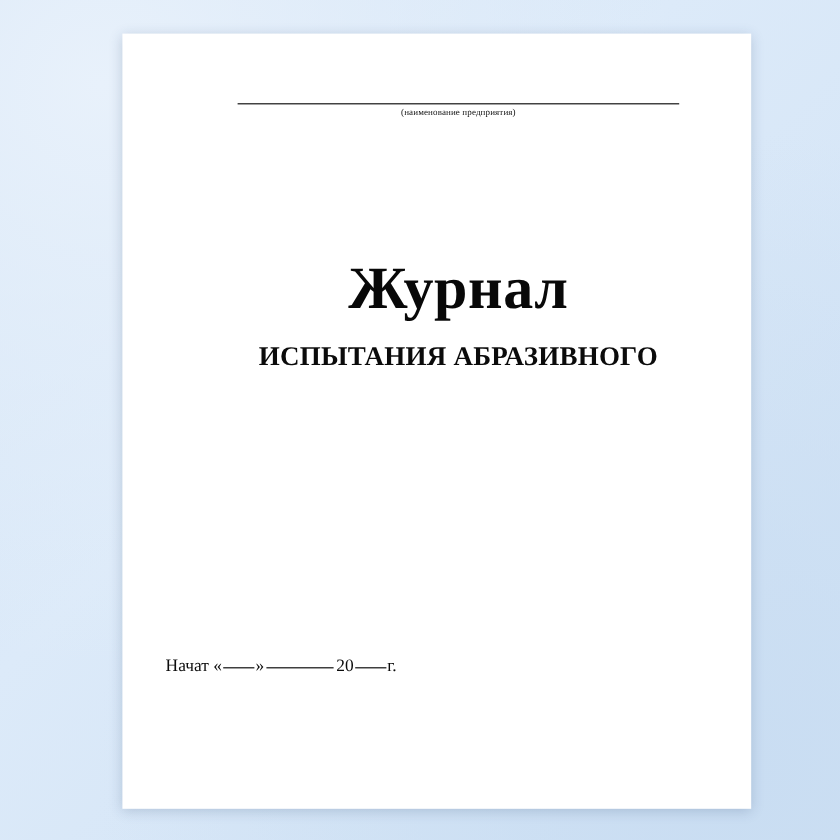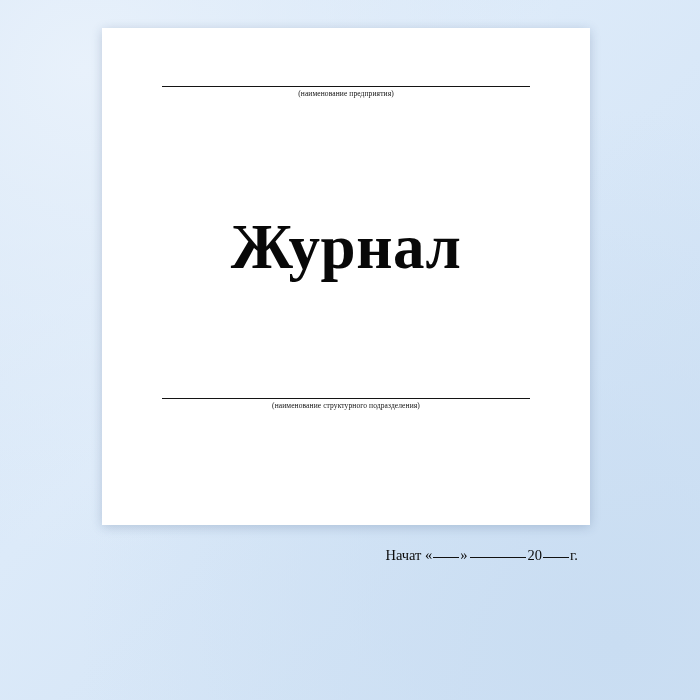--- a/index.html
+++ b/index.html
@@ -26,23 +26,24 @@
     inset: 0;
     background: radial-gradient(circle at 12% 10%, #e8f1fb 0%, rgba(232,241,251,0) 55%),
                 radial-gradient(circle at 88% 92%, #c9ddf2 0%, rgba(201,221,242,0) 60%);
     pointer-events: none;
   }
   .page {
     position: absolute;
     left: 102px;
     top: 28px;
     width: 488px;
-    height: 497px;
+    height: 646px;
     background: #ffffff;
     box-shadow: 0 2px 10px rgba(40, 70, 110, 0.22);
+    padding-left: 36px;
   }
   .inner {
     position: relative;
     width: 100%;
     height: 100%;
   }
 
   
   .rule-block {
     position: absolute;
@@ -69,21 +70,21 @@
   .title-group {
     position: absolute;
     left: 0;
     right: 0;
     top: 186px;
     text-align: center;
   }
   .main-title {
     font-family: "Liberation Serif", serif;
     font-weight: bold;
-    font-size: 63px;
+    font-size: 50px;
     line-height: 1.05;
     color: #080808;
     letter-spacing: 0.5px;
   }
   .subtitle {
     margin-top: 16px;
     font-family: "Liberation Serif", serif;
     font-weight: bold;
     font-size: 22.5px;
     line-height: 1.22;
@@ -91,21 +92,21 @@
     letter-spacing: 0.2px;
   }
   .subtitle div { white-space: nowrap; }
 
   
   .dates {
     position: absolute;
     left: 0;
     right: 12px;
     top: 520px;
-    text-align: right;
+    text-align: left;
   }
   .date-row {
     font-family: "Liberation Serif", serif;
     font-size: 14.5px;
     color: #0c0c0c;
     line-height: 1.0;
     margin-bottom: 16px;
     white-space: pre;
   }
   .date-row .gap-short {
@@ -131,27 +132,24 @@
     <div class="inner">
 
       <div class="rule-block top">
         <div class="rule-line"></div>
         <div class="rule-caption">(наименование предприятия)</div>
       </div>
 
       <div class="title-group">
         <div class="main-title">Журнал</div>
         <div class="subtitle">
+          <div>ИСПЫТАНИЯ АБРАЗИВНОГО</div>
         </div>
       </div>
 
-      <div class="rule-block mid">
-        <div class="rule-line"></div>
-        <div class="rule-caption">(наименование структурного подразделения)</div>
-      </div>
 
       <div class="dates">
         <div class="date-row"><span>Начат</span> <span>«</span><span class="gap-tiny"></span><span>»</span><span class="gap-short"></span><span>20</span><span class="gap-tiny"></span><span>г.</span></div>
       </div>
 
     </div>
   </div>
 </div>
 
 </body></html>

